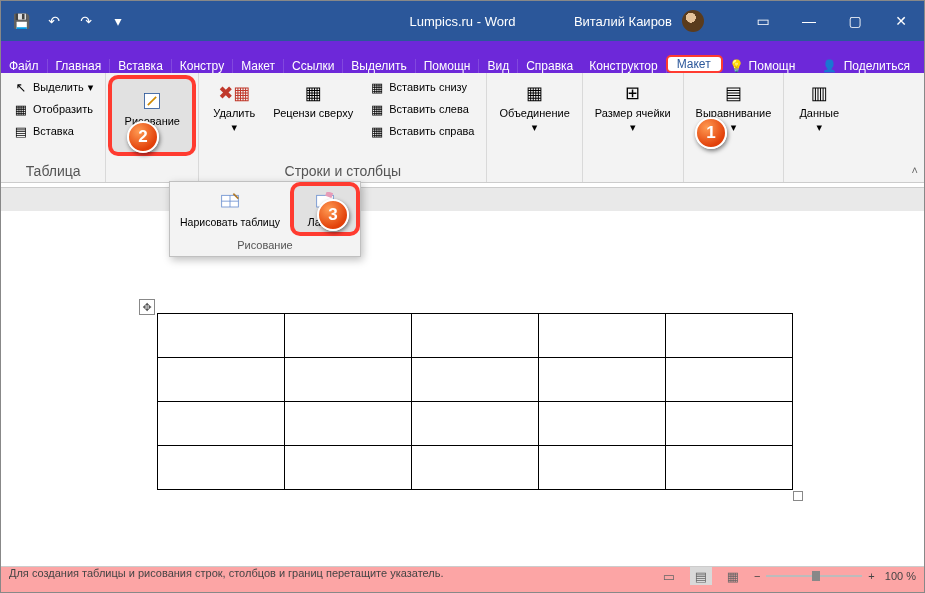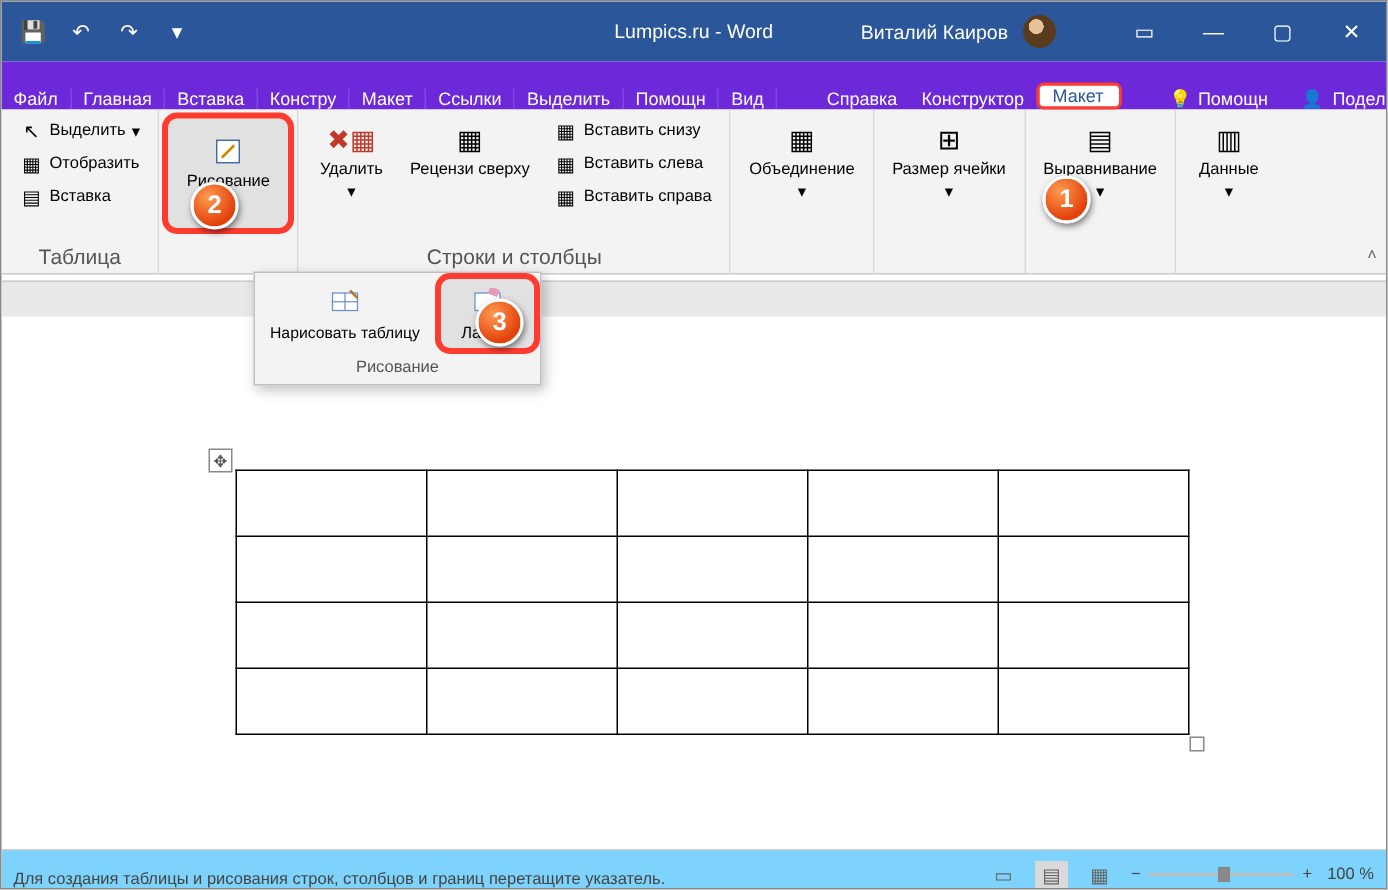--- a/index.html
+++ b/index.html
@@ -10,21 +10,21 @@
 .qat .ic { width: 26px; height: 26px; display: flex; align-items: center; justify-content: center; font-size: 14px; }
 .title-center { position: absolute; left: 50%; top: 50%; transform: translate(-50%,-50%); font-size: 13px; white-space: nowrap; text-align: center; }
 .title-user { position: absolute; right: 220px; top: 50%; transform: translateY(-50%); font-size: 13px; display: flex; align-items: center; gap: 10px; }
 .title-user .av { width: 22px; height: 22px; border-radius: 50%; background: radial-gradient(circle at 40% 35%, #e6c29a 25%, #5a3b1d 26% 100%); }
 .win-ctrls { position: absolute; right: 0; top: 0; height: 40px; display: flex; }
 .win-ctrls div { width: 46px; display: flex; align-items: center; justify-content: center; font-size: 14px; cursor: default; }
 
 .tabbar { height: 32px; background: #6d28d9; color: #fff; display: flex; align-items: flex-end; font-size: 12px; position: relative; }
 .tab { padding: 0 8px; display: flex; align-items: center; border-right: 1px solid rgba(255,255,255,.15); white-space: nowrap; position: relative; }
 .tab.active { background: #fff; color: #2b579a; box-shadow: 0 0 0 2px #ff3b30; border-radius: 3px; z-index: 2; margin: 2px 1px; padding: 0 9px; }
-.tab.help { border-right: none; margin-left: 25px; }
+.tab.help { border-right: none; }
 .share { margin-left: auto; display: flex; align-items: center; gap: 6px; padding: 0 14px; }
 
 .ribbon { height: 110px; background: #f3f3f3; border-bottom: 1px solid #ccc; display: flex; align-items: stretch; position: relative; }
 .rgroup { border-right: 1px solid #d9d9d9; padding: 4px 6px 0 6px; display: flex; flex-direction: column; align-items: center; }
 .rgroup .body { flex: 1; display: flex; align-items: flex-start; gap: 4px; }
 .rgroup .glabel { font-size: 14px; color: #555; padding: 2px 0 3px; }
 .vbtn { display: flex; flex-direction: column; align-items: center; gap: 2px; padding: 4px 6px; font-size: 11px; text-align: center; cursor: default; min-width: 58px; }
 .vbtn .ico { width: 24px; height: 24px; display: flex; align-items: center; justify-content: center; font-size: 18px; }
 .hbtn { display: flex; align-items: center; gap: 4px; padding: 2px 6px; font-size: 11px; white-space: nowrap; }
 .hbtn .ico { width: 16px; height: 16px; display: flex; align-items: center; justify-content: center; font-size: 13px; }
@@ -34,21 +34,21 @@
 .highlight-red { box-shadow: 0 0 0 4px #ff3b30; border-radius: 6px; background: #e1e1e1; }
 .draw-popover { position: absolute; left: 168px; top: 180px; background: #f3f3f3; border: 1px solid #c0c0c0; box-shadow: 2px 3px 8px rgba(0,0,0,.25); z-index: 5; }
 .draw-popover .row { display: flex; padding: 4px; gap: 8px; }
 .draw-popover .glabel { text-align: center; font-size: 11px; color: #555; padding: 3px 0 5px; }
 .shadow-strip { position: absolute; left: 0; right: 0; height: 24px; top: 186px; background: #e9e9e9; border-top: 1px solid #ccc; }
 .tbl-anchor { position: absolute; left: 138px; top: 298px; width: 16px; height: 16px; border: 1px solid #888; display: flex; align-items: center; justify-content: center; font-size: 11px; color: #555; background: #fff; z-index: 4; }
 .tbl { position: absolute; left: 156px; top: 312px; border-collapse: collapse; }
 .tbl td { border: 1px solid #000; width: 127px; height: 44px; }
 .tbl-resize { position: absolute; left: 792px; top: 490px; width: 10px; height: 10px; border: 1px solid #888; background: #fff; }
 
-.statusbar { position: absolute; left: 0; right: 0; bottom: 0; height: 26px; background: #7dd3fc; border-top: 1px solid #ccc; display: flex; align-items: flex-end; font-size: 11px; color: #444; padding: 0 8px; }
+.statusbar { position: absolute; left: 0; right: 0; bottom: 0; height: 26px; background: #fca5a5; border-top: 1px solid #ccc; display: flex; align-items: flex-start; font-size: 11px; color: #444; padding: 0 8px; }
 .statusbar .right { margin-left: auto; display: flex; align-items: center; gap: 10px; }
 .zoom-slider { display: flex; align-items: center; gap: 6px; }
 .slider-track { width: 96px; height: 2px; background: #bcbcbc; position: relative; }
 .slider-thumb { position: absolute; left: 46px; top: -4px; width: 8px; height: 10px; background: #888; }
 .view-ic { width: 22px; height: 18px; display: flex; align-items: center; justify-content: center; font-size: 13px; color: #666; }
 .view-ic.active { background: #d9d9d9; }
 
 .marker { position: absolute; width: 32px; height: 32px; border-radius: 50%; background: radial-gradient(circle at 35% 30%, #ff9a52, #e2410a 70%); border: 2px solid #fff; box-shadow: 1px 2px 4px rgba(0,0,0,.5); color: #fff; font-weight: bold; font-size: 17px; display: flex; align-items: center; justify-content: center; z-index: 20; }
 svg.miniico { width: 20px; height: 20px; }
 </style>

